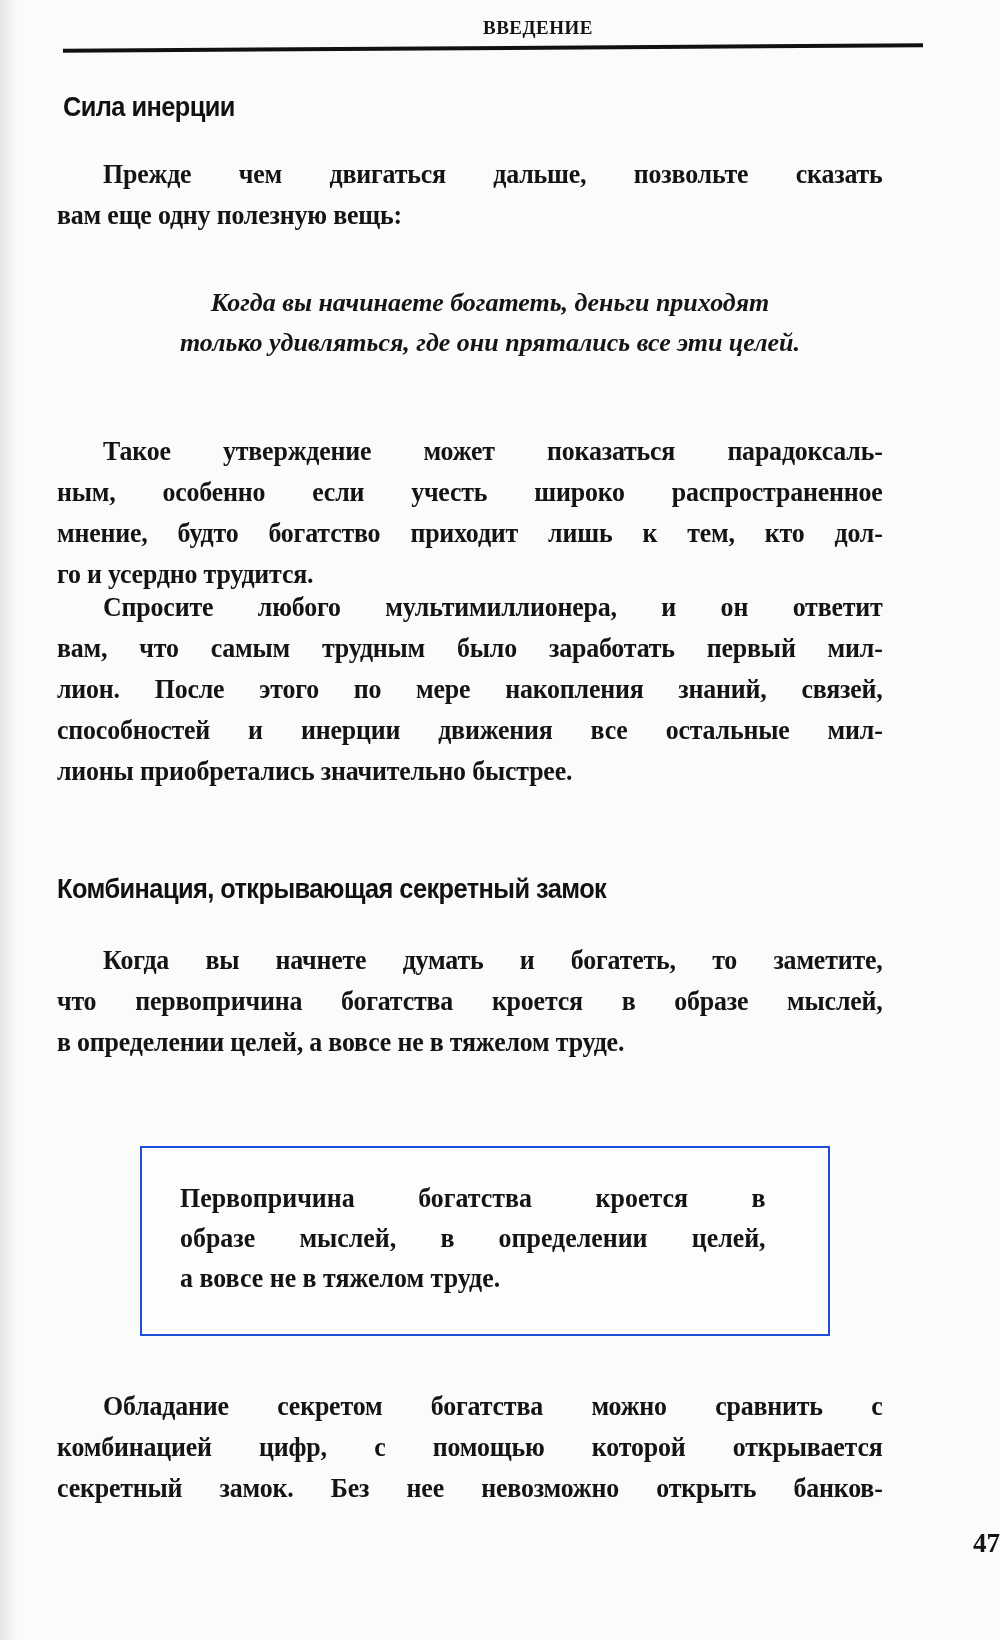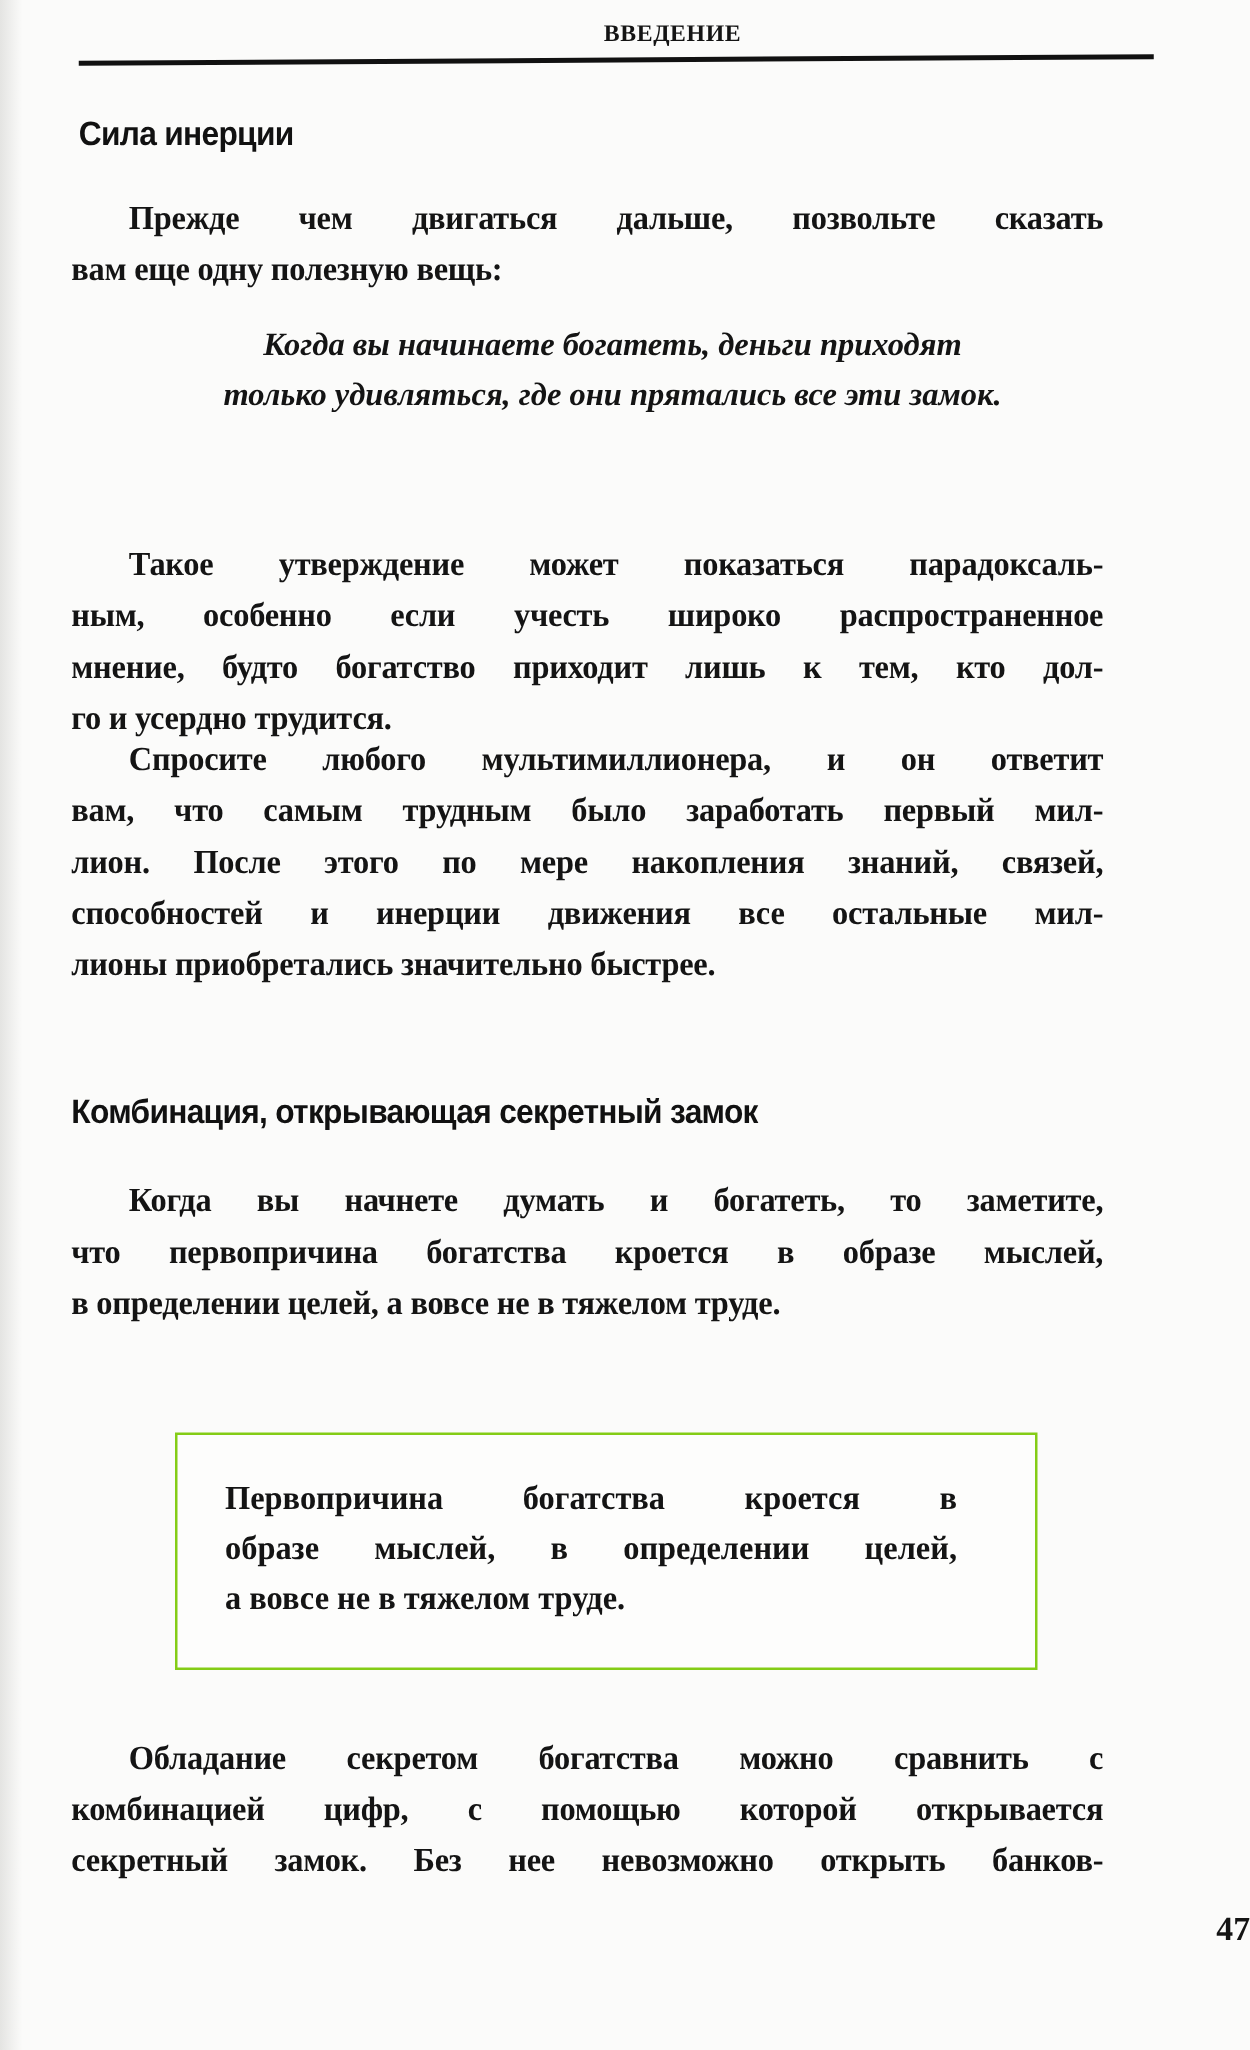--- a/index.html
+++ b/index.html
@@ -85,21 +85,21 @@
       font-weight: bold;
       text-align: center;
     }
     .quote .line { display: block; white-space: nowrap; }
     .callout-box {
       position: absolute;
       left: 140px;
       top: 1146px;
       width: 690px;
       height: 190px;
-      border: 2px solid #84cc16;
+      border: 2px solid #1d4ed8;
       box-sizing: border-box;
       background: #fdfdfc;
     }
     .callout-text {
       position: absolute;
       left: 38px;
       top: 30px;
       width: 610px;
       font-size: 27px;
       line-height: 40px;
@@ -132,23 +132,23 @@
 <div class="running-head">ВВЕДЕНИЕ</div>
 <div class="head-rule"></div>
 
 <div class="section-heading" style="left:63px; top:92px;">Сила инерции</div>
 
 <div class="para" style="top:154px;">
   <span class="line indent">Прежде чем двигаться дальше, позвольте сказать</span>
   <span class="line last">вам еще одну полезную вещь:</span>
 </div>
 
-<div class="quote" style="top:256px;">
+<div class="quote" style="top:283px;">
   <span class="line">Когда вы начинаете богатеть, деньги приходят</span>
-  <span class="line">только удивляться, где они прятались все эти замок.</span>
+  <span class="line">только удивляться, где они прятались все эти целей.</span>
 </div>
 
 <div class="para" style="top:431px;">
   <span class="line indent">Такое утверждение может показаться парадоксаль-</span>
   <span class="line">ным, особенно если учесть широко распространенное</span>
   <span class="line">мнение, будто богатство приходит лишь к тем, кто дол-</span>
   <span class="line last">го и усердно трудится.</span>
 </div>
 
 <div class="para" style="top:587px;">

